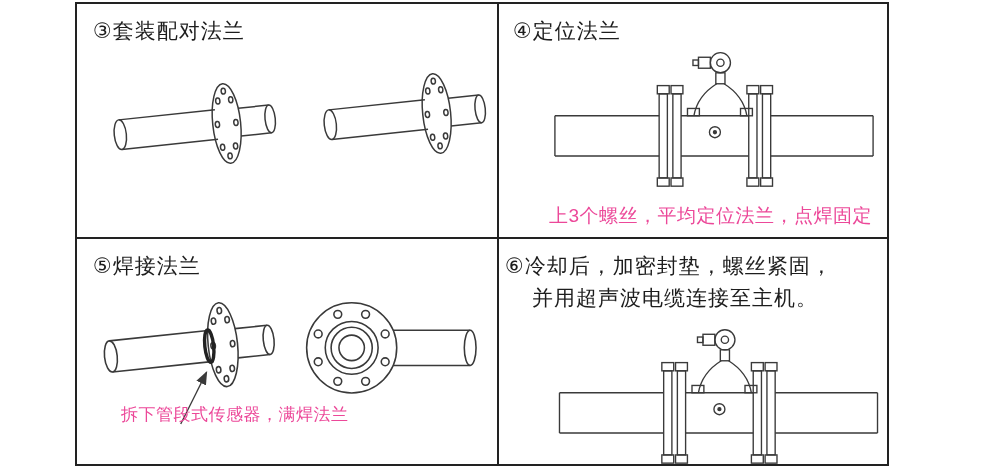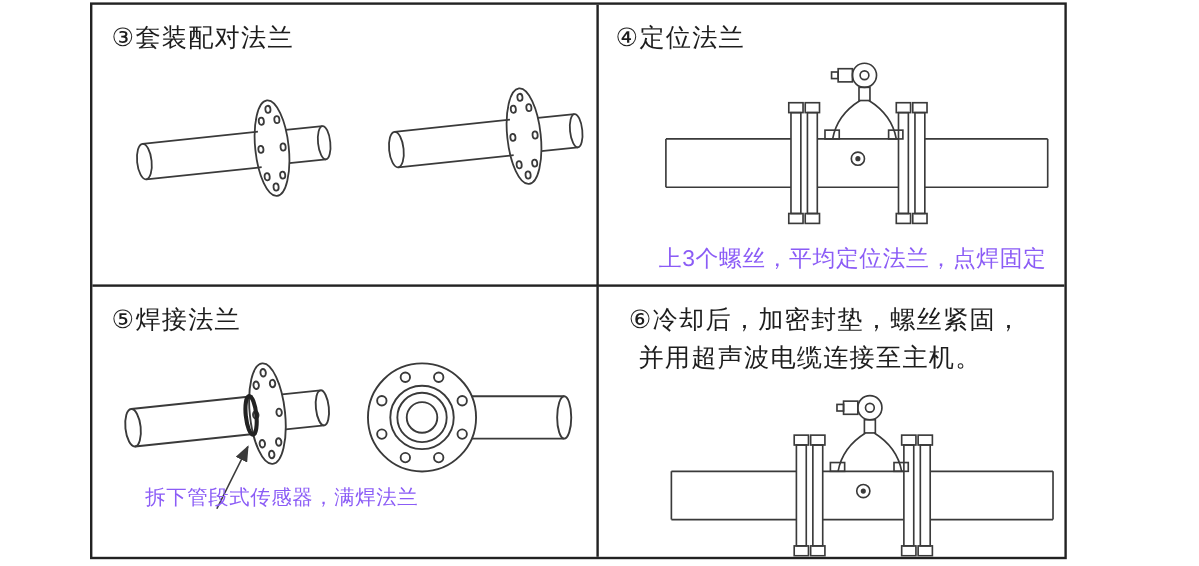--- a/index.html
+++ b/index.html
@@ -22,21 +22,21 @@
   .cell-tr { border-bottom:2px solid #222222; }
   .cell-bl { border-right:2px solid #222222;padding-left:40px; }
   .panel-title {
     position:absolute; left:16px; top:13px;
     font-size:21px; letter-spacing:1px; white-space:nowrap; color:#1d1d1d;
   }
   .panel-title-l2 {
     position:absolute; left:33px; top:45px;
     font-size:21px; letter-spacing:1px; white-space:nowrap; color:#1d1d1d;font-family:Liberation Mono, monospace;
   }
-  .caption { position:absolute; white-space:nowrap; color:#8b5cf6; }
+  .caption { position:absolute; white-space:nowrap; color:#ec4899; }
   .caption-step4 { left:50px; top:199px; font-size:19px; letter-spacing:0.5px; }
   .caption-step5 { left:44px; top:164px; font-size:17px; letter-spacing:0.5px; }
   .illus { position:absolute; display:block; }
   .defs-holder { position:absolute; width:0; height:0; overflow:hidden; }
 </style>
 </head>
 <body>
 
 <svg class="defs-holder" aria-hidden="true">
   <defs>
@@ -152,20 +152,20 @@
     <div class="panel-title">⑤焊接法兰</div>
     <svg class="illus" style="left:8px; top:45px;" width="402" height="144" viewBox="0 0 420 150">
       <use href="#sym-pipe-flange-weld" x="10" y="0" width="205" height="133"></use>
       <use href="#sym-flange-front" x="215" y="0" width="205" height="133"></use>
       <line x1="100" y1="146" x2="127" y2="92" stroke="#3a3a3a" stroke-width="1.4" marker-end="url(#arrowhead)"></line>
     </svg>
     <div class="caption caption-step5">拆下管段式传感器，满焊法兰</div>
   </div>
 
   <div class="cell cell-br">
-    <div class="panel-title" style="left:25px;">⑥冷却后，加密封垫，螺丝紧固，</div>
+    <div class="panel-title" style="left:6px;">⑥冷却后，加密封垫，螺丝紧固，</div>
     <div class="panel-title-l2">并用超声波电缆连接至主机。</div>
     <svg class="illus" style="left:55px; top:66px;" width="329" height="160" viewBox="0 0 360 175">
       <use href="#sym-assembly"></use>
     </svg>
   </div>
 
 </div>
 
 </body></html>

